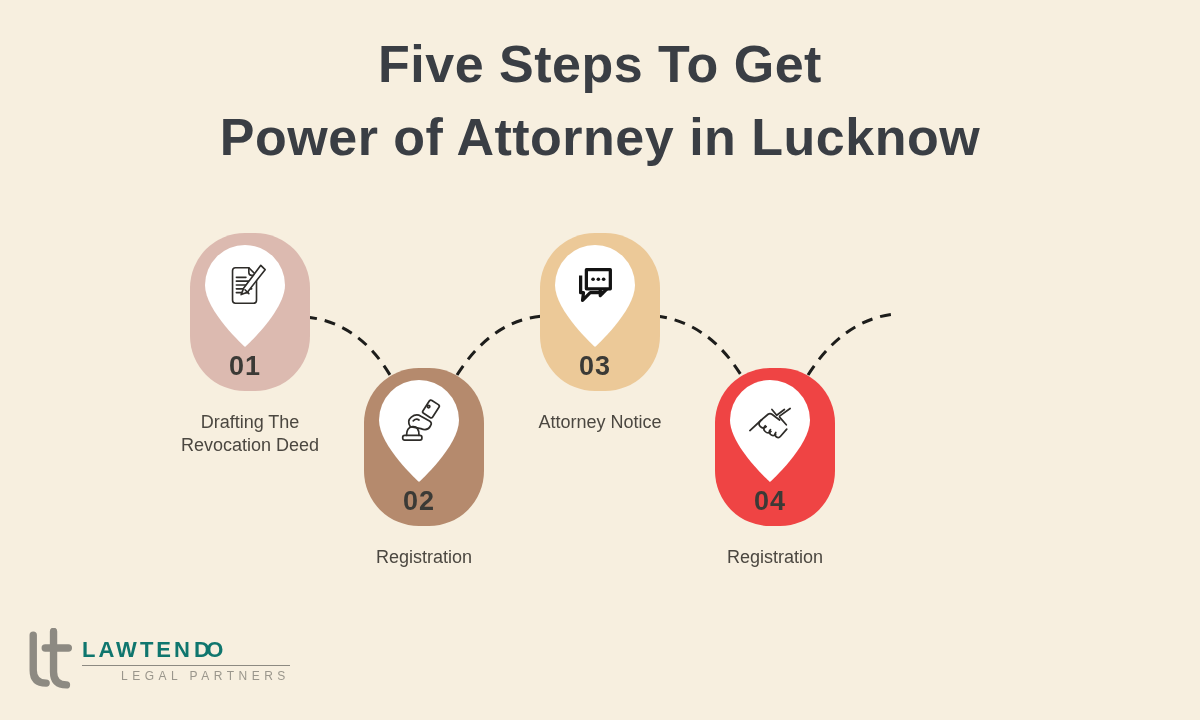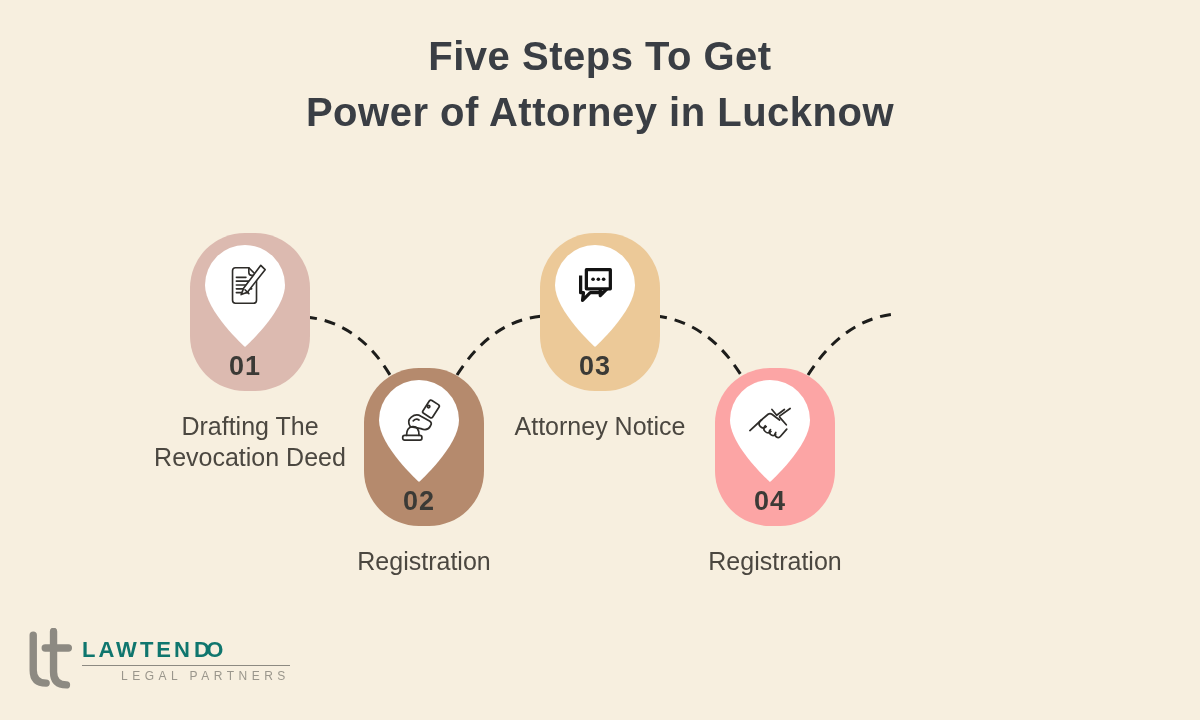--- a/index.html
+++ b/index.html
@@ -6,41 +6,41 @@
   body{
     width:1200px;height:720px;overflow:hidden;
     font-family:"Liberation Sans","DejaVu Sans",sans-serif;
   }
   .canvas{
     position:relative;width:1200px;height:720px;overflow:hidden;
     background:#f7efdf;
   }
   .title{
     position:absolute;top:28px;left:0;right:0;
-    text-align:center;font-weight:bold;font-size:40px;line-height:1.4;
+    text-align:center;font-weight:bold;font-size:52px;line-height:1.4;
     color:#3a3e44;letter-spacing:.5px;
   }
   .connectors{position:absolute;left:0;top:0;width:1200px;height:720px;}
   .connectors path{fill:none;stroke-width:3;stroke-dasharray:11 8;}
   .step{
     position:absolute;width:220px;
     display:flex;flex-direction:column;align-items:center;
   }
   .pill{
     position:relative;width:120px;height:158px;border-radius:55px;
   }
   .pin{position:absolute;left:13px;top:12px;}
   .icon{position:absolute;left:32px;top:29px;}
   .num{
     position:absolute;left:0;top:118px;width:110px;text-align:center;
     font-size:27px;font-weight:bold;letter-spacing:1px;
   }
   .step-label{
     margin-top:20px;text-align:center;white-space:pre-line;
-    font-size:25px;line-height:1.25;color:#4b4740;
+    font-size:18px;line-height:1.25;color:#4b4740;
   }
   .logo{
     position:absolute;left:24px;top:628px;
     display:flex;align-items:center;gap:10px;
   }
   .logo-text{display:flex;flex-direction:column;}
   .wordmark{
     font-size:22px;font-weight:bold;color:#8d8a82;letter-spacing:3px;
     line-height:1;display:flex;
   }
@@ -123,21 +123,21 @@
           <circle cx="27.5" cy="18" r="1.9"></circle>
           <circle cx="33" cy="18" r="1.9"></circle>
         </g>
       </svg>
       <div class="num" style="color: rgb(59, 58, 54);">03</div>
     </div>
     <div class="step-label" style="color: rgb(75, 71, 64);">Attorney Notice</div>
   </div>
 
   <div class="step" style="left:665px;top:368px">
-    <div class="pill" style="background-color: #fca5a5; text-decoration: underline;">
+    <div class="pill" style="background-color: #ef4444; text-decoration: underline;">
       <svg class="pin" width="84" height="104" viewBox="0 0 84 104">
         <path d="M42 102 C42 102 2 66 2 40 A40 40 0 1 1 82 40 C82 66 42 102 42 102 Z" style="fill: rgb(255, 255, 255);"></path>
       </svg>
       <svg class="icon" width="46" height="46" viewBox="0 0 48 48" fill="none" stroke-linejoin="round" stroke-linecap="round">
         <g stroke-width="1.8" style="stroke: rgb(46, 44, 41);">
           <path d="M3 35 L15 24"></path>
           <path d="M45 12 L34 20"></path>
           <path d="M15 24 l7 -6 q2 -1.5 4 0 l8 6"></path>
           <path d="M26 13 l5 6 l8 -6"></path>
           <path d="M14 25 q-3 3 0 6 q3 3 6 0"></path>

